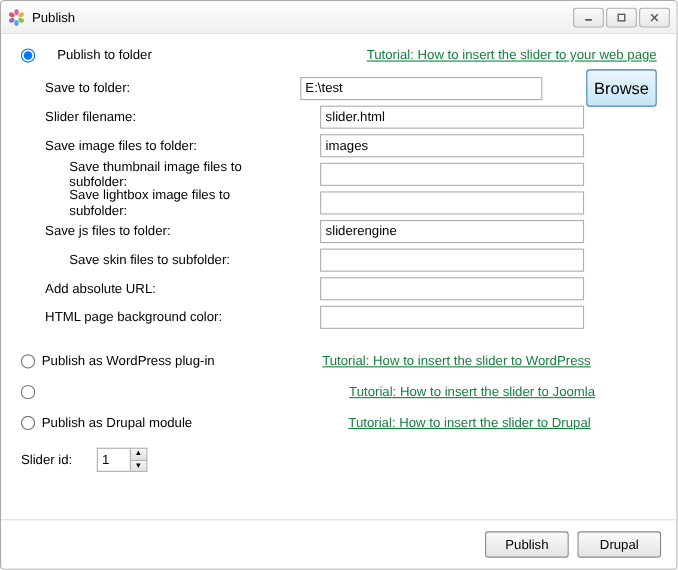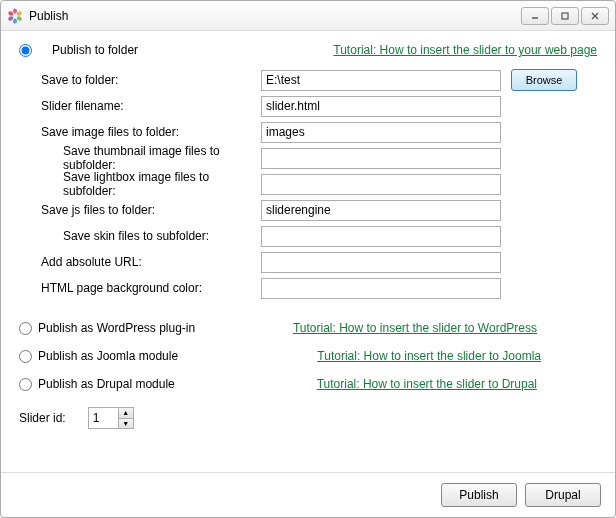--- a/index.html
+++ b/index.html
@@ -64,42 +64,43 @@
   input[type=radio] { margin:0; }
   a.link { color: #15803d; text-decoration: underline; cursor: pointer; font-size: 12px; }
   .folder-block {
     margin-left: 22px;
     margin-bottom: 14px;
   }
   .form-row {
     display: flex;
     align-items: center;
     height: 26px;
+    gap: 30px;
   }
   .form-row .lbl {
     width: 220px;
     padding-right: 4px;
   }
   .form-row.sub .lbl { padding-left: 22px; width: 220px; }
   .form-row input.text {
     width: 240px;
     height: 21px;
     border: 1px solid #abadb3;
     padding: 1px 4px;
     font-size: 12px;
     font-family: inherit;
   }
   .browse-btn {
     margin-left: 10px;
     width: 66px;
-    height: 22px;
+    height: 34px;
     border: 1px solid #3c7fb1;
     border-radius: 3px;
     background: linear-gradient(#eaf6fd,#c4e5f6);
-    font-size: 11px;
+    font-size: 15px;
     cursor: pointer;
   }
   .opt-row {
     display: flex;
     align-items: center;
     justify-content: space-between;
     height: 26px;
     margin-bottom: 2px;
   }
   .opt-row .radio-row { gap:6px; }
@@ -233,21 +234,20 @@
     <div class="opt-row">
       <label class="radio-row">
         <input type="radio" name="pubtarget" style="">
         <span>Publish as WordPress plug-in</span>
       </label>
       <a class="link" style="margin-right:60px">Tutorial: How to insert the slider to WordPress</a>
     </div>
     <div class="opt-row">
       <label class="radio-row">
         <input type="radio" name="pubtarget" style="">
-        <span>Publish as Joomla module</span>
       </label>
       <a class="link" style="margin-right:56px">Tutorial: How to insert the slider to Joomla</a>
     </div>
     <div class="opt-row">
       <label class="radio-row">
         <input type="radio" name="pubtarget" style="">
         <span>Publish as Drupal module</span>
       </label>
       <a class="link" style="margin-right:60px">Tutorial: How to insert the slider to Drupal</a>
     </div>

